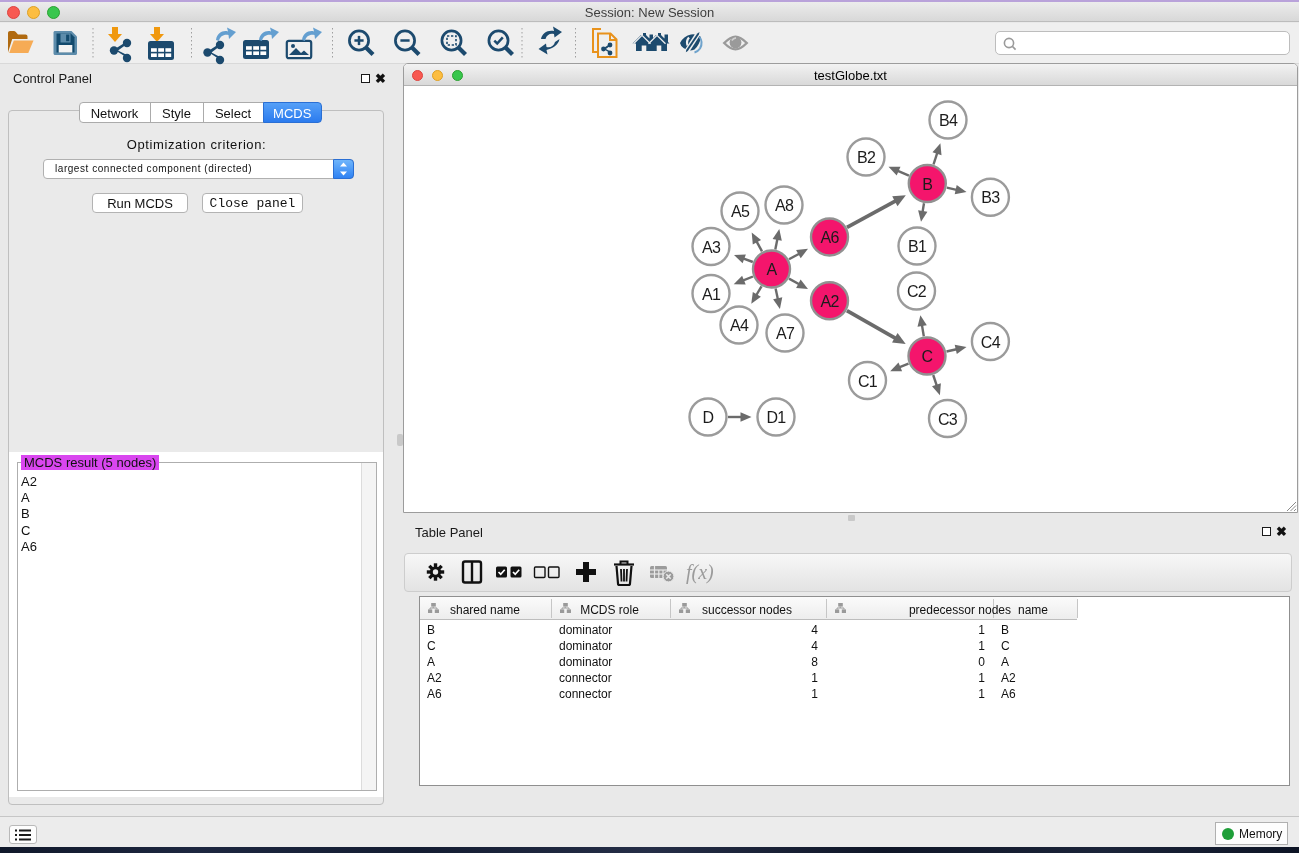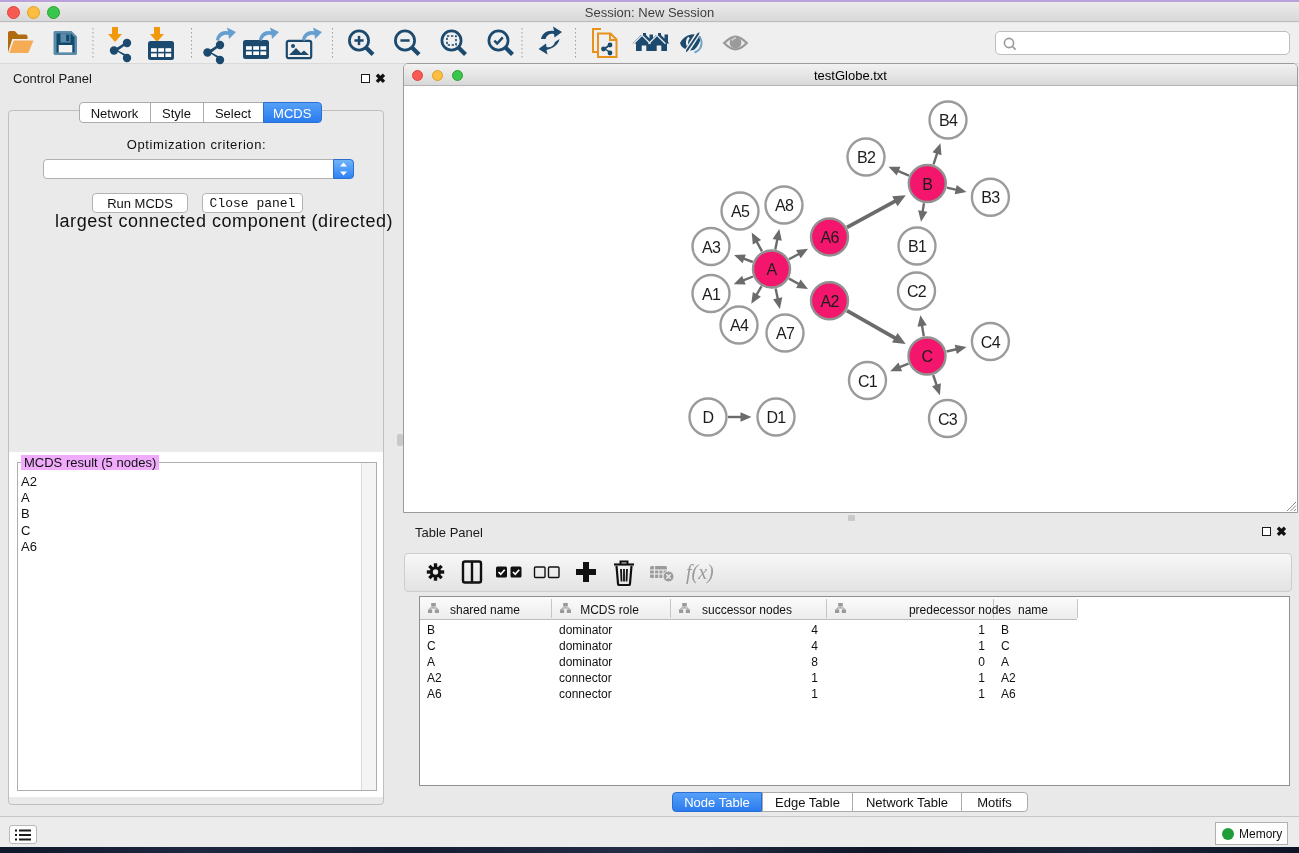--- a/index.html
+++ b/index.html
@@ -188,31 +188,31 @@
 </div>
 
 <div class="txt" style="left:8px;top:137px;width:377px;text-align:center;font-size:13px;letter-spacing:0.6px;">Optimization criterion:</div>
 
 <div class="abs" style="left:43px;top:159px;width:311px;height:20px;background:#fff;border:1px solid #b0b0b0;border-radius:4px;"></div>
 <div class="abs" style="left:333px;top:159px;width:21px;height:20px;background:linear-gradient(#6fb5fb,#2f82f3);border-radius:0 4px 4px 0;border:1px solid #2a6fd4;"></div>
 <svg style="left:333px;top:159px;" width="21" height="20" viewBox="0 0 21 20">
  <path d="M10.5,3.4 L14,7.6 L7,7.6 Z" fill="#fff"></path>
  <path d="M10.5,16.6 L14,12.4 L7,12.4 Z" fill="#fff"></path>
 </svg>
-<div class="txt" style="left:55px;top:162.5px;font-size:18px;letter-spacing:0.55px;margin-top:48px;">largest connected component (directed)</div>
+<div class="txt" style="left:55px;top:162.5px;font-size:10px;letter-spacing:0.55px;">largest connected component (directed)</div>
 
 <div class="abs" style="left:92px;top:193px;width:96px;height:20px;background:#fff;border:1px solid #b3b3b3;border-radius:4px;"></div>
 <div class="txt" style="left:92px;top:196px;width:96px;text-align:center;font-size:13px;">Run MCDS</div>
 <div class="abs" style="left:202px;top:193px;width:101px;height:20px;background:#fff;border:1px solid #b3b3b3;border-radius:4px;"></div>
 <div class="txt" style="left:202px;top:196px;width:101px;text-align:center;font-size:13px;font-family:Liberation Mono, monospace;">Close panel</div>
 
 <div class="abs" style="left:9px;top:452px;width:374px;height:345px;background:#fff;"></div>
 
 <div class="abs" style="left:17px;top:462px;width:360px;height:329px;border:1px solid #aeaeae;"></div>
-<div class="txt" style="left:21px;top:455px;font-size:13px;background:#f0abfc;padding:0 3px;">MCDS result (5 nodes)</div>
+<div class="txt" style="left:21px;top:455px;font-size:13px;background:#d946ef;padding:0 3px;">MCDS result (5 nodes)</div>
 
 <div class="abs" style="left:361px;top:463px;width:15px;height:327px;background:#f4f4f4;border-left:1px solid #dcdcdc;"></div>
 <div class="txt" style="left:21px;top:474px;font-size:13px;line-height:16.2px;">A2<br>A<br>B<br>C<br>A6</div>
 
 <div class="abs" style="left:0;top:816px;width:1299px;height:31px;background:#ececec;border-top:1px solid #c6c6c6;"></div>
 <div class="abs" style="left:9px;top:825px;width:28px;height:19px;background:#fdfdfd;border:1px solid #b9b9b9;border-radius:3px;"></div>
 <svg style="left:15px;top:829px;" width="16" height="12" viewBox="0 0 16 12">
  <g fill="#1a1a1a">
   <rect x="0" y="0.5" width="2" height="2"></rect>
         <rect x="4" y="0.5" width="12" height="2"></rect>
@@ -428,24 +428,14 @@
 <div class="txt" style="left:670px;top:603px;width:154px;text-align:center;font-size:12px;">successor nodes</div>
 <div class="txt" style="left:846px;top:603px;width:165px;text-align:right;font-size:12px;">predecessor nodes</div>
 <div class="txt" style="left:991px;top:603px;width:84px;text-align:center;font-size:12px;">name</div>
 
 <div class="txt" style="left:427px;top:621.5px;font-size:12px;line-height:16px;">B<br>C<br>A<br>A2<br>A6</div>
 <div class="txt" style="left:559px;top:621.5px;font-size:12px;line-height:16px;">dominator<br>dominator<br>dominator<br>connector<br>connector</div>
 <div class="txt" style="left:718px;top:621.5px;width:100px;text-align:right;font-size:12px;line-height:16px;">4<br>4<br>8<br>1<br>1</div>
 <div class="txt" style="left:885px;top:621.5px;width:100px;text-align:right;font-size:12px;line-height:16px;">1<br>1<br>0<br>1<br>1</div>
 <div class="txt" style="left:1001px;top:621.5px;font-size:12px;line-height:16px;">B<br>C<br>A<br>A2<br>A6</div>
 
-<div class="abs" style="left:672px;top:792px;width:356px;height:20px;">
- <div class="abs" style="left:0;top:0;width:90px;height:20px;background:linear-gradient(#55a0f8,#2b7bee);border:1px solid #2a6fd4;border-radius:4px 0 0 4px;"></div>
- <div class="abs" style="left:90px;top:0;width:91px;height:20px;background:#fff;border:1px solid #ababab;"></div>
- <div class="abs" style="left:180px;top:0;width:110px;height:20px;background:#fff;border:1px solid #ababab;"></div>
- <div class="abs" style="left:289px;top:0;width:67px;height:20px;background:#fff;border:1px solid #ababab;border-radius:0 4px 4px 0;"></div>
- <div class="txt" style="left:0;top:3px;width:90px;text-align:center;font-size:13px;color:#fff;">Node Table</div>
- <div class="txt" style="left:90px;top:3px;width:91px;text-align:center;font-size:13px;">Edge Table</div>
- <div class="txt" style="left:180px;top:3px;width:110px;text-align:center;font-size:13px;">Network Table</div>
- <div class="txt" style="left:289px;top:3px;width:67px;text-align:center;font-size:13px;">Motifs</div>
+
 </div>
 
-</div>
-
 </body></html>

